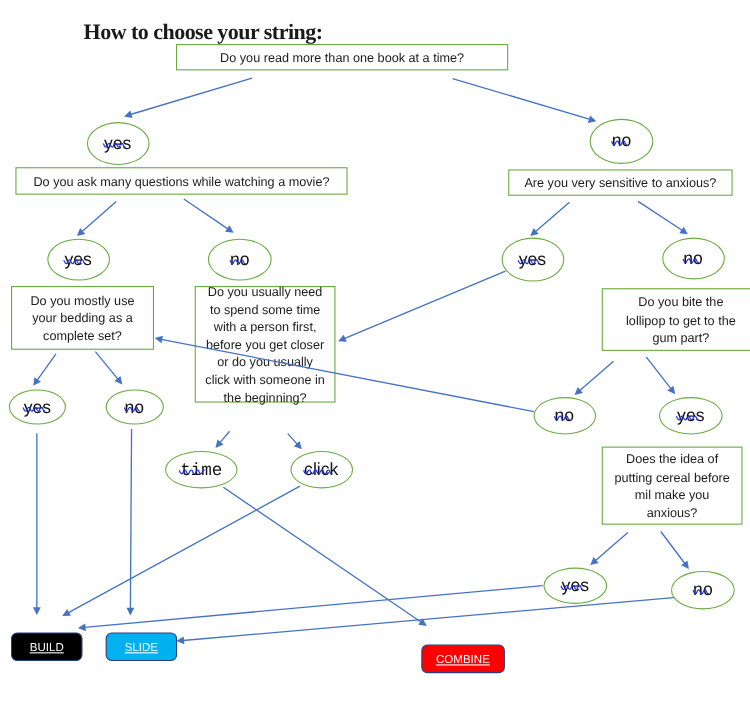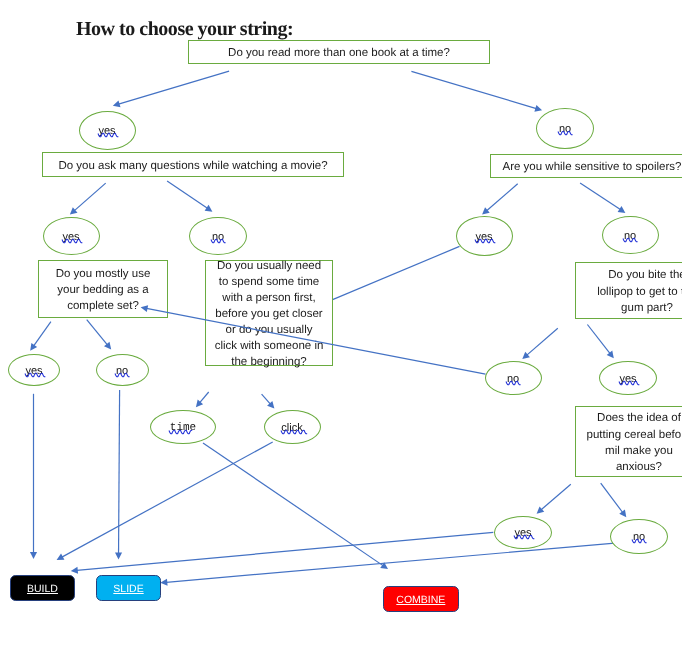--- a/index.html
+++ b/index.html
@@ -5,24 +5,24 @@
 <style>
   html,body{margin:0;padding:0;background:#ffffff;}
   body{width:682px;height:661px;overflow:hidden;font-family:"Liberation Sans",sans-serif;
         -webkit-font-smoothing:antialiased;text-rendering:geometricPrecision;}
   #stage{position:relative;width:682px;height:661px;background:#fff;}
   svg.wires{position:absolute;left:0;top:0;width:682px;height:661px;overflow:visible;}
   .title{position:absolute;font-family:"Liberation Serif",serif;font-weight:bold;
          font-size:20px;letter-spacing:-0.48px;color:#1a1a1a;white-space:nowrap;}
   .qbox{position:absolute;box-sizing:border-box;border:1.2px solid #6aab3f;background:#fff;
         display:flex;align-items:center;justify-content:center;text-align:center;
-        font-size:11.5px;color:#1b1b1b;line-height:16.1px;white-space:nowrap;padding-top:2.2px;margin-left:28px;}
+        font-size:11.5px;color:#1b1b1b;line-height:16.1px;white-space:nowrap;padding-top:2.2px;}
   .node{position:absolute;box-sizing:border-box;border:1.1px solid #6aab3f;border-radius:50%;
         background:#fff;display:flex;align-items:center;justify-content:center;
-        font-size:11px;color:#141414;padding-top:2.6px;}
+        font-size:16px;color:#141414;padding-top:2.6px;}
   .sq{position:relative;display:inline-block;}
   .sq > svg{position:absolute;left:-0.4px;top:8.0px;height:4px;overflow:visible;pointer-events:none;}
   .act{position:absolute;box-sizing:border-box;border:1.5px solid #27407d;border-radius:5.5px;
        display:flex;align-items:center;justify-content:center;color:#fff;
        font-size:10.5px;letter-spacing:0px;padding-top:1.5px;text-decoration:underline;}
 </style>
 </head>
 <body>
 
 <div id="stage">
@@ -113,21 +113,21 @@
         <polygon points="160.3,582.8 166.96453576070334,578.6543440694738 167.58235932141307,585.7274122896899" fill="#4472c4"></polygon>
       </g>
     </svg>
 <div class="qbox" style="left: 160px; top: 40px; width: 302px; height: 24px;">
       <span>Do you read more than one book at a time?</span>
     </div>
     <div class="qbox" style="left: 14px; top: 152px; width: 302px; height: 25px;">
       <span>Do you ask many questions while watching a movie?</span>
     </div>
     <div class="qbox" style="left: 462px; top: 154px; width: 204px; height: 24px;">
-      <span>Are you while sensitive to spoilers?</span>
+      <span>Are you very sensitive to anxious?</span>
     </div>
     <div class="qbox" style="left: 10px; top: 260px; width: 130px; height: 58px;">
       <span>Do you mostly use<br>your bedding as a<br>complete set?</span>
     </div>
     <div class="qbox" style="left: 177px; top: 260px; width: 128px; height: 106px;">
       <span>Do you usually need<br>to spend some time<br>with a person first,<br>before you get closer<br>or do you usually<br>click with someone in<br>the beginning?</span>
     </div>
     <div class="qbox" style="left: 547px; top: 262px; width: 144px; height: 57px;">
       <span>Do you bite the<br>lollipop to get to the<br>gum part?</span>
     </div>

